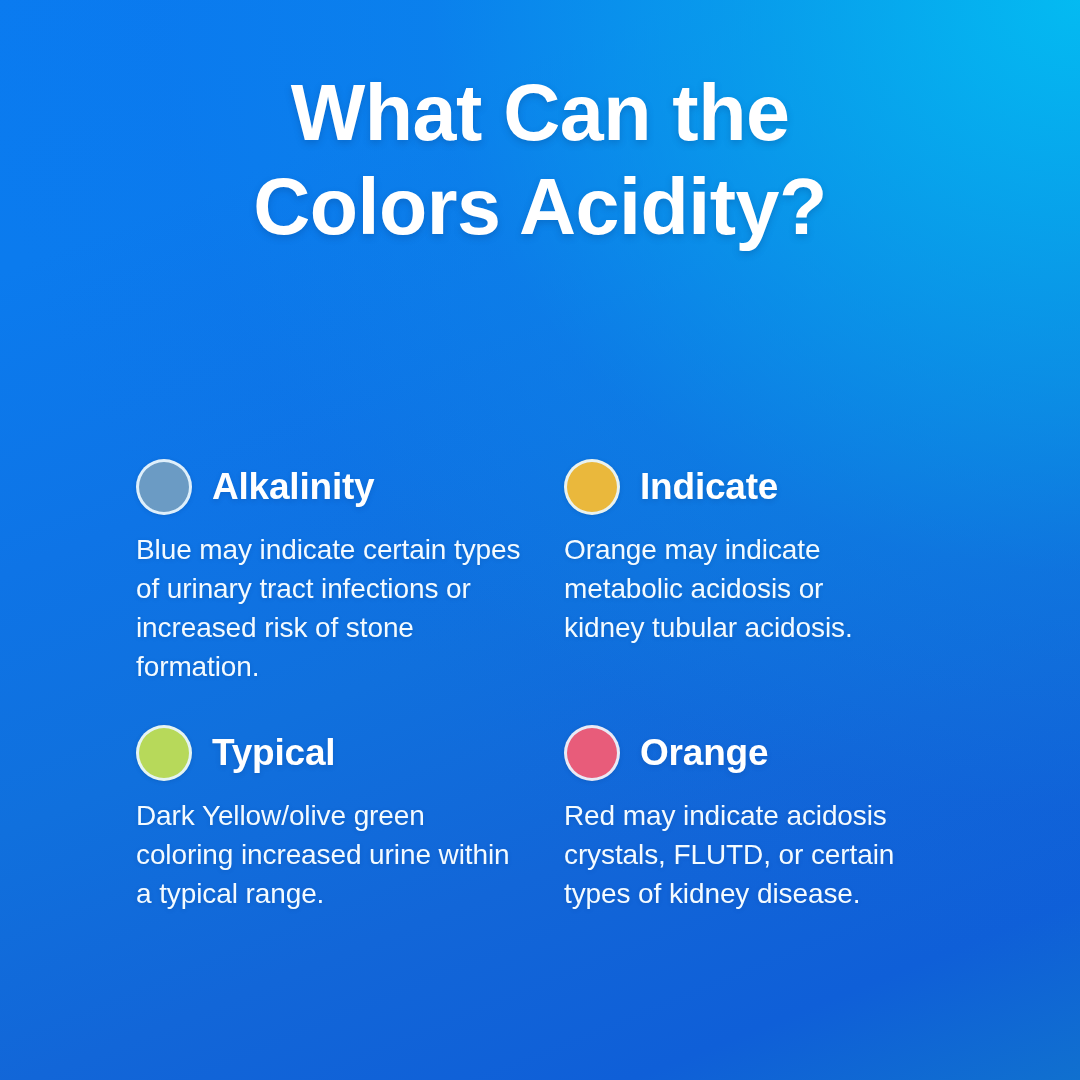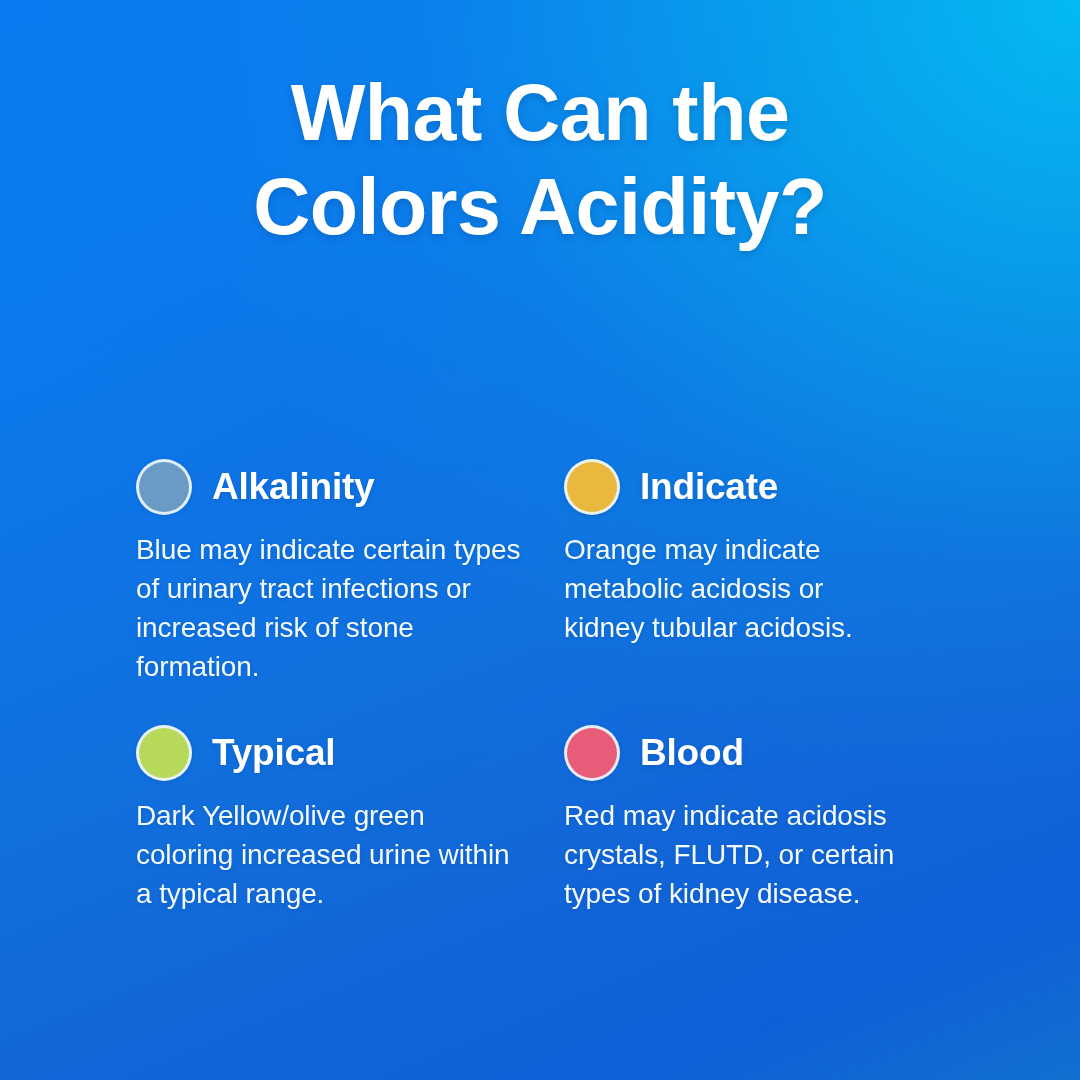--- a/index.html
+++ b/index.html
@@ -149,19 +149,19 @@
       <div class="item-head">
         <span class="swatch" style="background-color: rgb(183, 217, 90);"></span>
         <span class="item-title">Typical</span>
       </div>
       <div class="item-desc mid">Dark Yellow/olive green coloring increased urine within a typical range.</div>
     </div>
 
     <div class="item">
       <div class="item-head">
         <span class="swatch" style="background-color: rgb(232, 92, 122);"></span>
-        <span class="item-title">Blood</span>
+        <span class="item-title">Orange</span>
       </div>
       <div class="item-desc mid">Red may indicate acidosis crystals, FLUTD, or certain types of kidney disease.</div>
     </div>
 
   </div>
 </div>
 
 </body></html>

